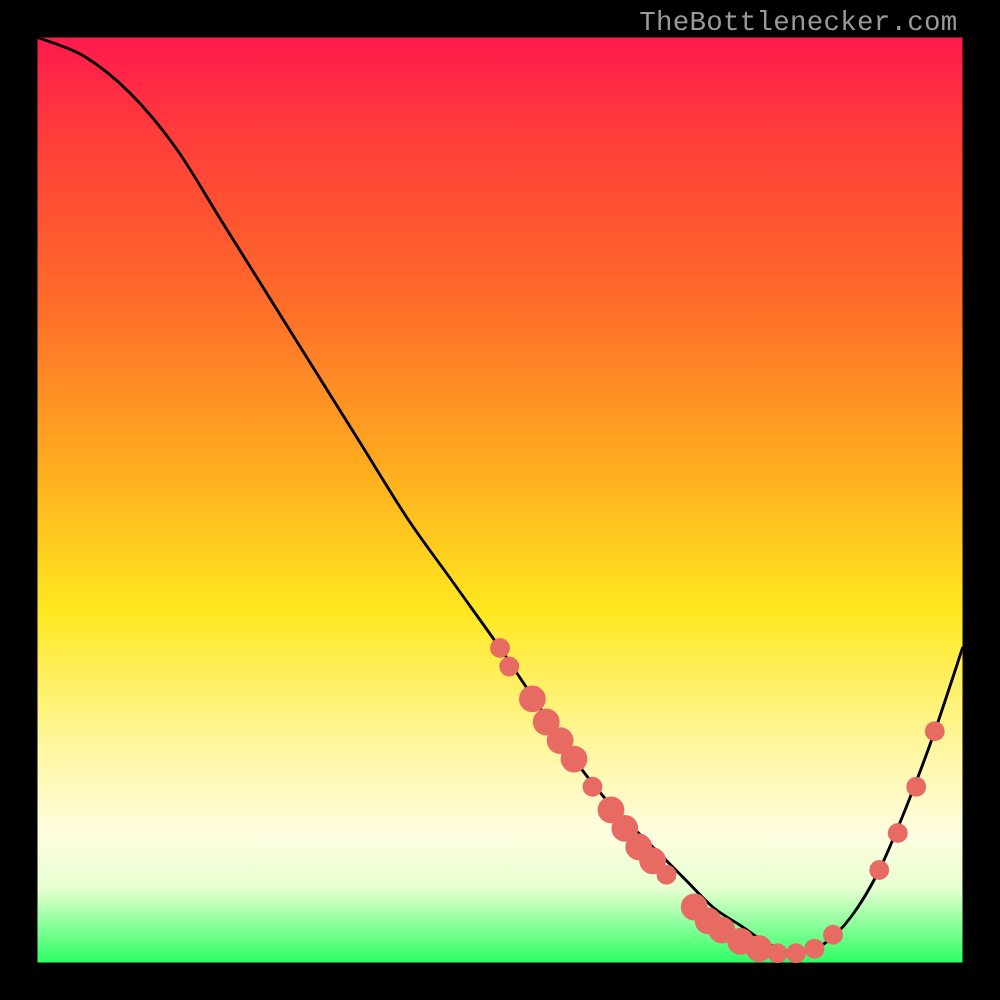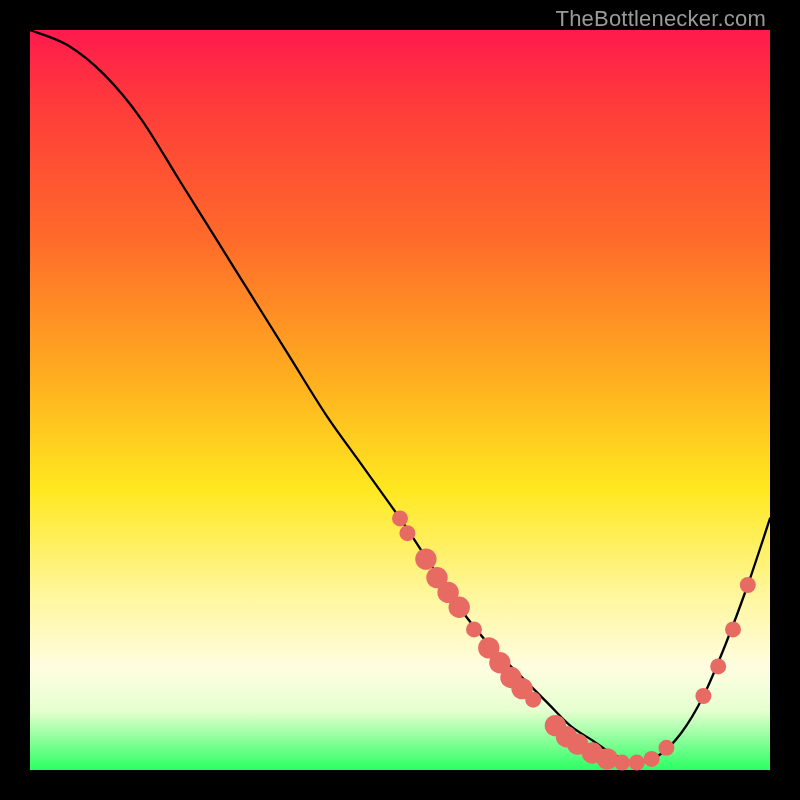--- a/index.html
+++ b/index.html
@@ -29,20 +29,21 @@
       #2bff63 100%);
   }
   .watermark {
     position: absolute;
     top: 6px;
     right: 34px;
     color: #9a9a9a;
     font-size: 22px;
     font-weight: 500;
     letter-spacing: 0.2px;
+    font-family: Liberation Mono, monospace;
   }
   svg.curve {
     position: absolute;
     left: 0;
     top: 0;
     width: 740px;
     height: 740px;
     overflow: visible;
   }
   .curve-path {

